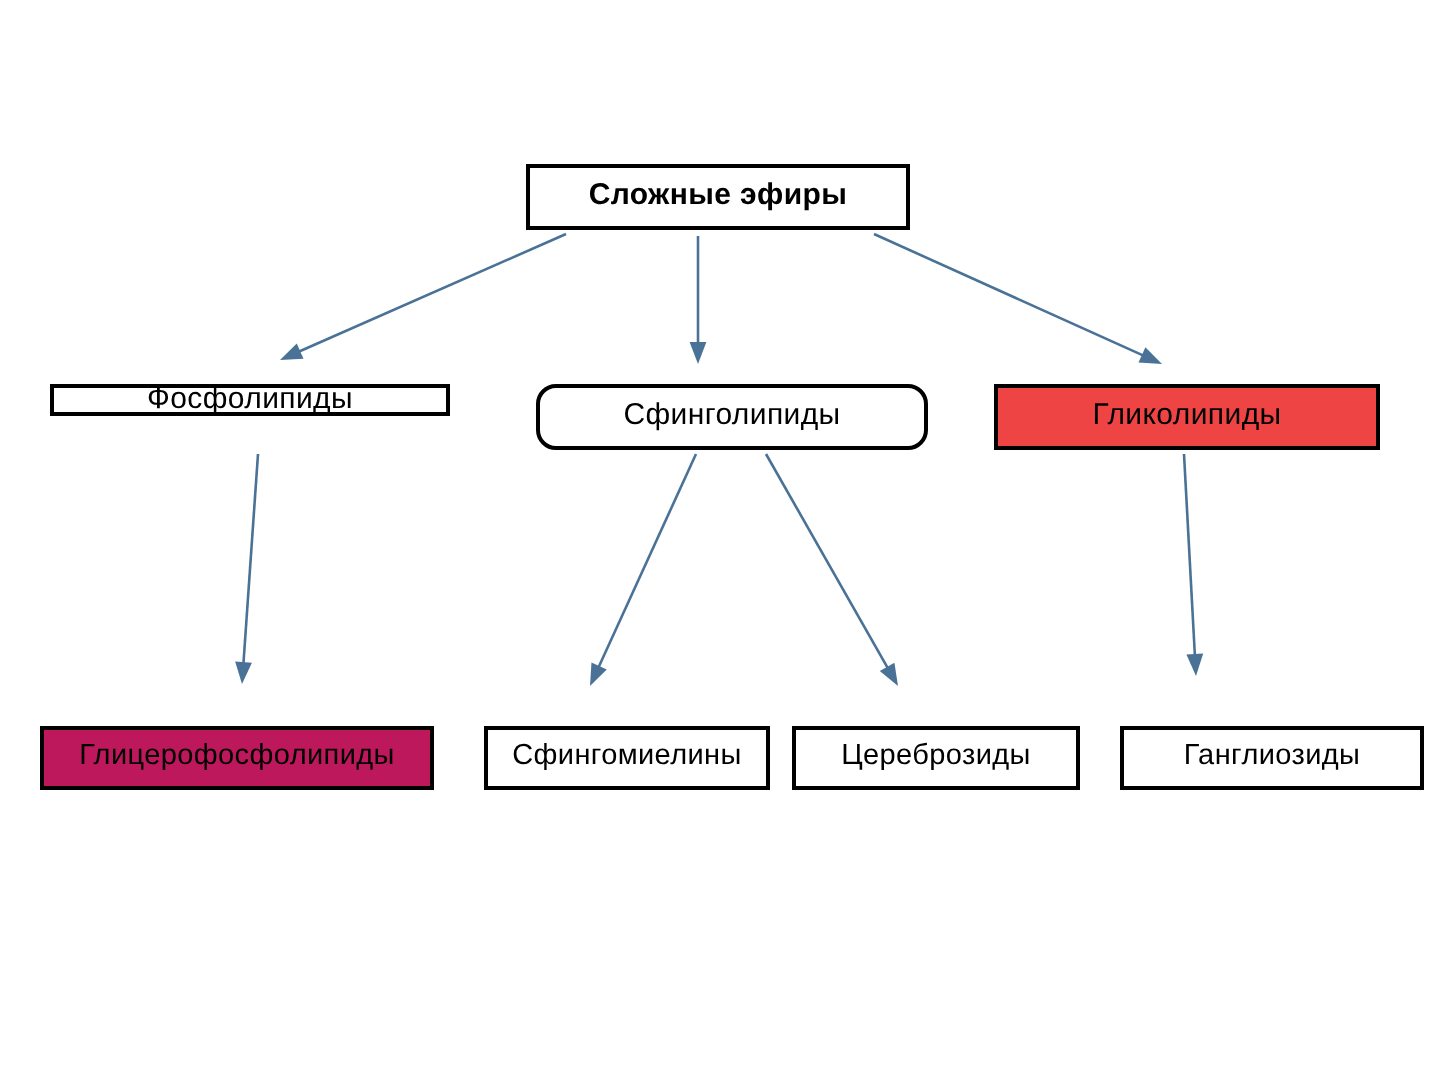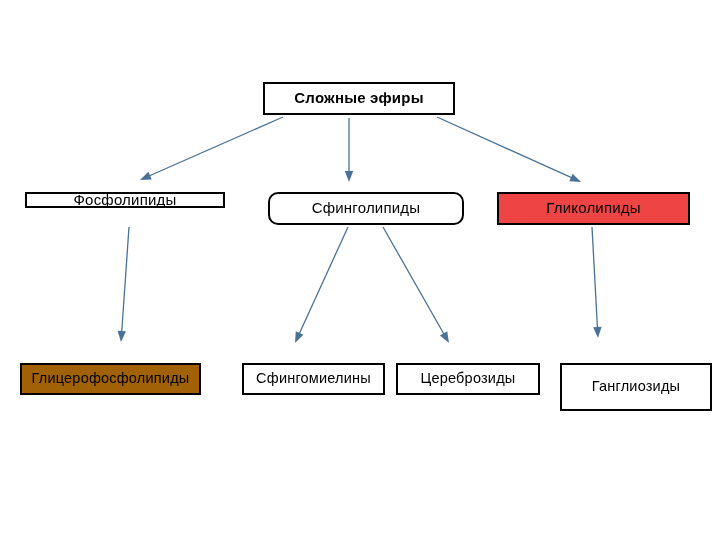--- a/index.html
+++ b/index.html
@@ -90,26 +90,26 @@
       </div>
       <div class="node-box level-2" style="left: 25px; top: 192px; width: 200px; height: 16px; border-color: rgb(0, 0, 0); background: rgb(255, 255, 255);">
         <span class="node-label" style="color: rgb(0, 0, 0);">Фосфолипиды</span>
       </div>
       <div class="node-box level-2" style="left: 268px; top: 192px; width: 196px; height: 33px; border-color: rgb(0, 0, 0); background: rgb(255, 255, 255); border-radius: 10px;">
         <span class="node-label" style="color: rgb(0, 0, 0);">Сфинголипиды</span>
       </div>
       <div class="node-box level-2" style="left: 497px; top: 192px; width: 193px; height: 33px; border-color: rgb(0, 0, 0); background: #ef4444;">
         <span class="node-label" style="color: rgb(0, 0, 0);">Гликолипиды</span>
       </div>
-      <div class="node-box level-3" style="left: 20px; top: 363px; width: 181px; height: 32px; border-color: rgb(0, 0, 0); background: #a16207;">
+      <div class="node-box level-3" style="left: 20px; top: 363px; width: 197px; height: 32px; border-color: rgb(0, 0, 0); background: #be185d;">
         <span class="node-label" style="color: rgb(0, 0, 0);">Глицерофосфолипиды</span>
       </div>
       <div class="node-box level-3" style="left: 242px; top: 363px; width: 143px; height: 32px; border-color: rgb(0, 0, 0); background: rgb(255, 255, 255);">
         <span class="node-label" style="color: rgb(0, 0, 0);">Сфингомиелины</span>
       </div>
       <div class="node-box level-3" style="left: 396px; top: 363px; width: 144px; height: 32px; border-color: rgb(0, 0, 0); background: rgb(255, 255, 255);">
         <span class="node-label" style="color: rgb(0, 0, 0);">Цереброзиды</span>
       </div>
-      <div class="node-box level-3" style="left: 560px; top: 363px; width: 152px; height: 48px; border-color: rgb(0, 0, 0); background: rgb(255, 255, 255);">
+      <div class="node-box level-3" style="left: 560px; top: 363px; width: 152px; height: 32px; border-color: rgb(0, 0, 0); background: rgb(255, 255, 255);">
         <span class="node-label" style="color: rgb(0, 0, 0);">Ганглиозиды</span>
       </div>
     </div>
 </div>
 
 </body></html>

